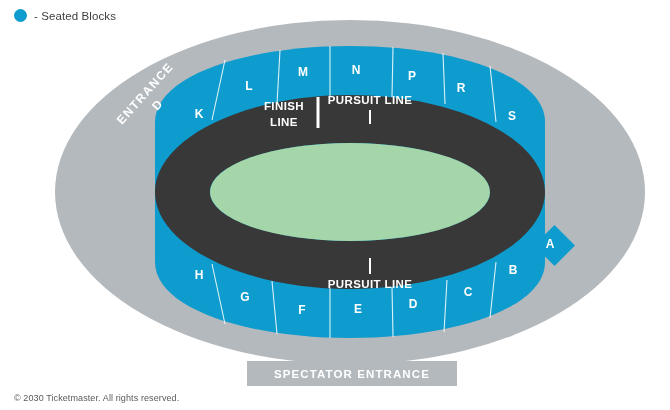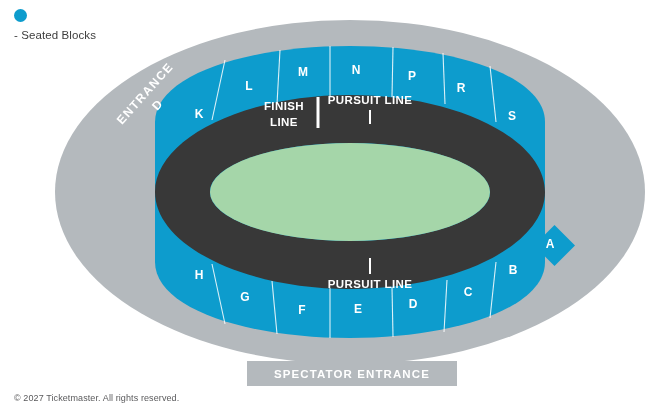--- a/index.html
+++ b/index.html
@@ -15,24 +15,23 @@
     overflow: hidden;
     position: relative;
   }
 
   
   #legend {
     position: absolute;
     left: 14px;
     top: 9px;
     display: flex;
-    align-items: flex-start;
+    align-items: flex-end;
     gap: 7px;
     z-index: 5;
-    flex-direction: column;
   }
   #legend .swatch {
     width: 13px;
     height: 13px;
     border-radius: 50%;
     background: #0d9ccd;
     display: block;
   }
   #legend .legend-text {
     font-size: 11.5px;
@@ -246,14 +245,14 @@
     </g>
 
   </svg>
 </div>
 
 <div id="spectator-entrance">
   <span class="se-text">SPECTATOR ENTRANCE</span>
 </div>
 
 <div id="footer">
-  <div id="copyright">© 2027 Ticketmaster. All rights reserved.</div>
+  <div id="copyright">© 2030 Ticketmaster. All rights reserved.</div>
 </div>
 
 </body></html>

